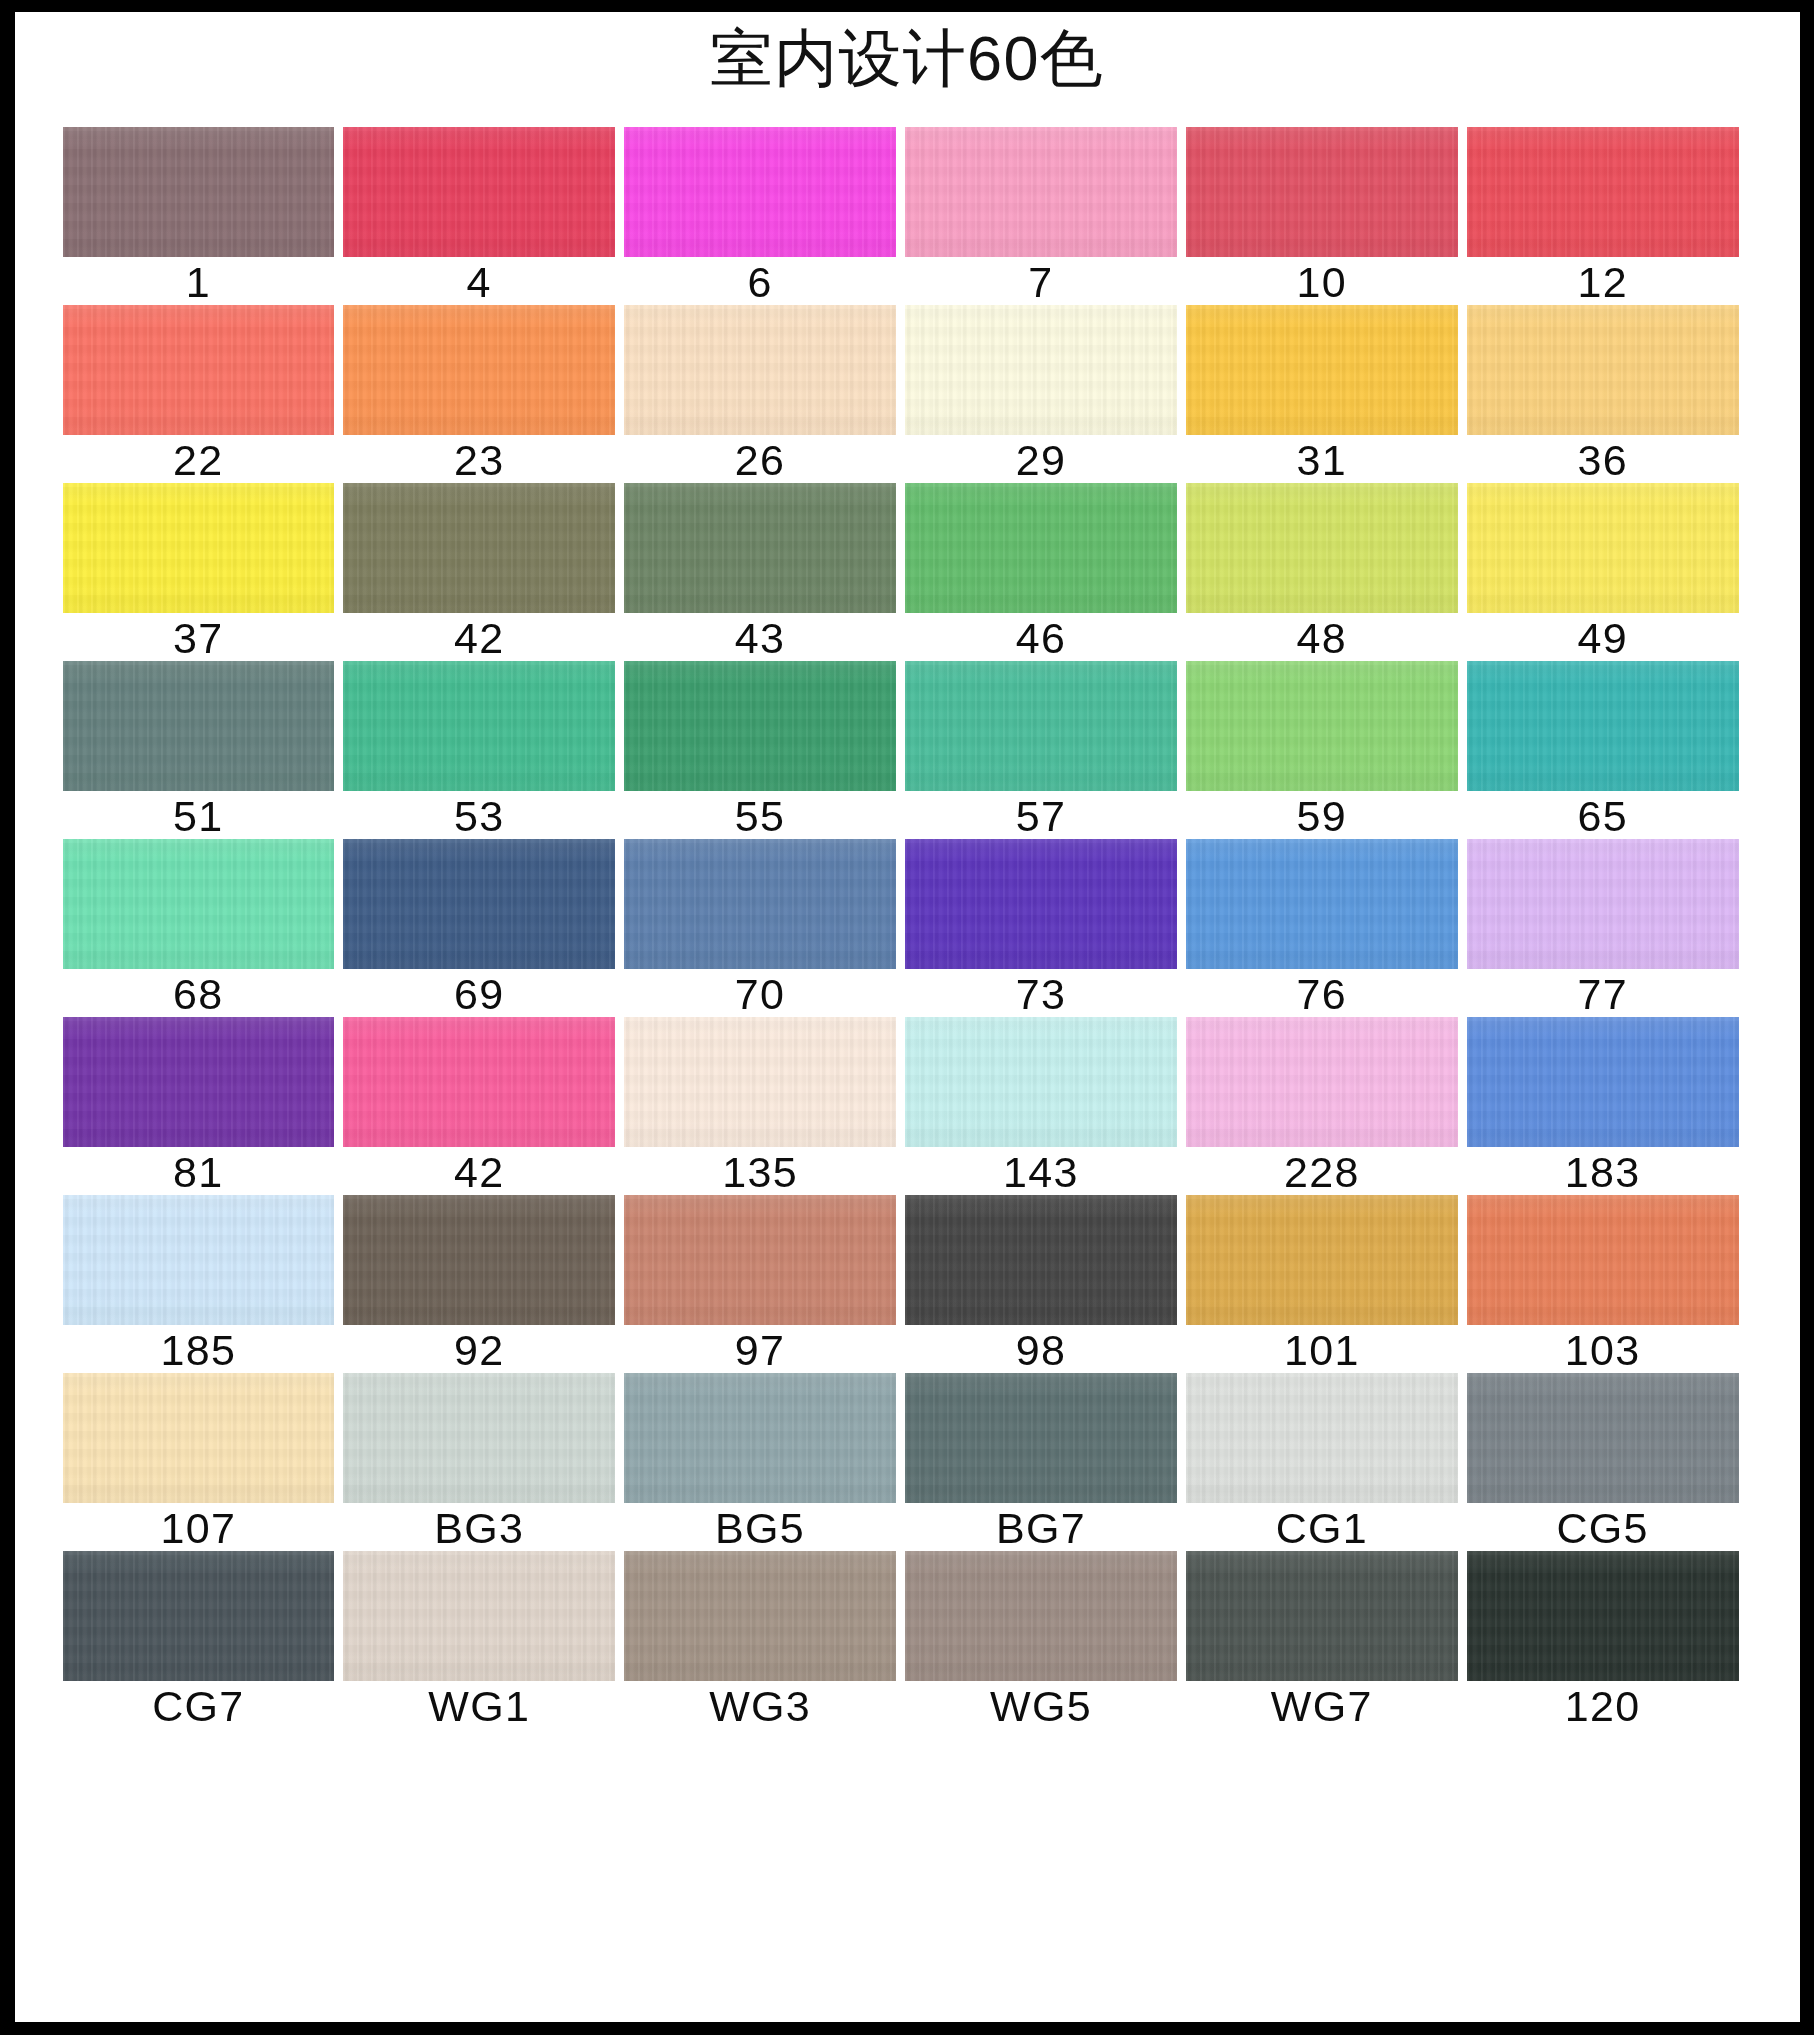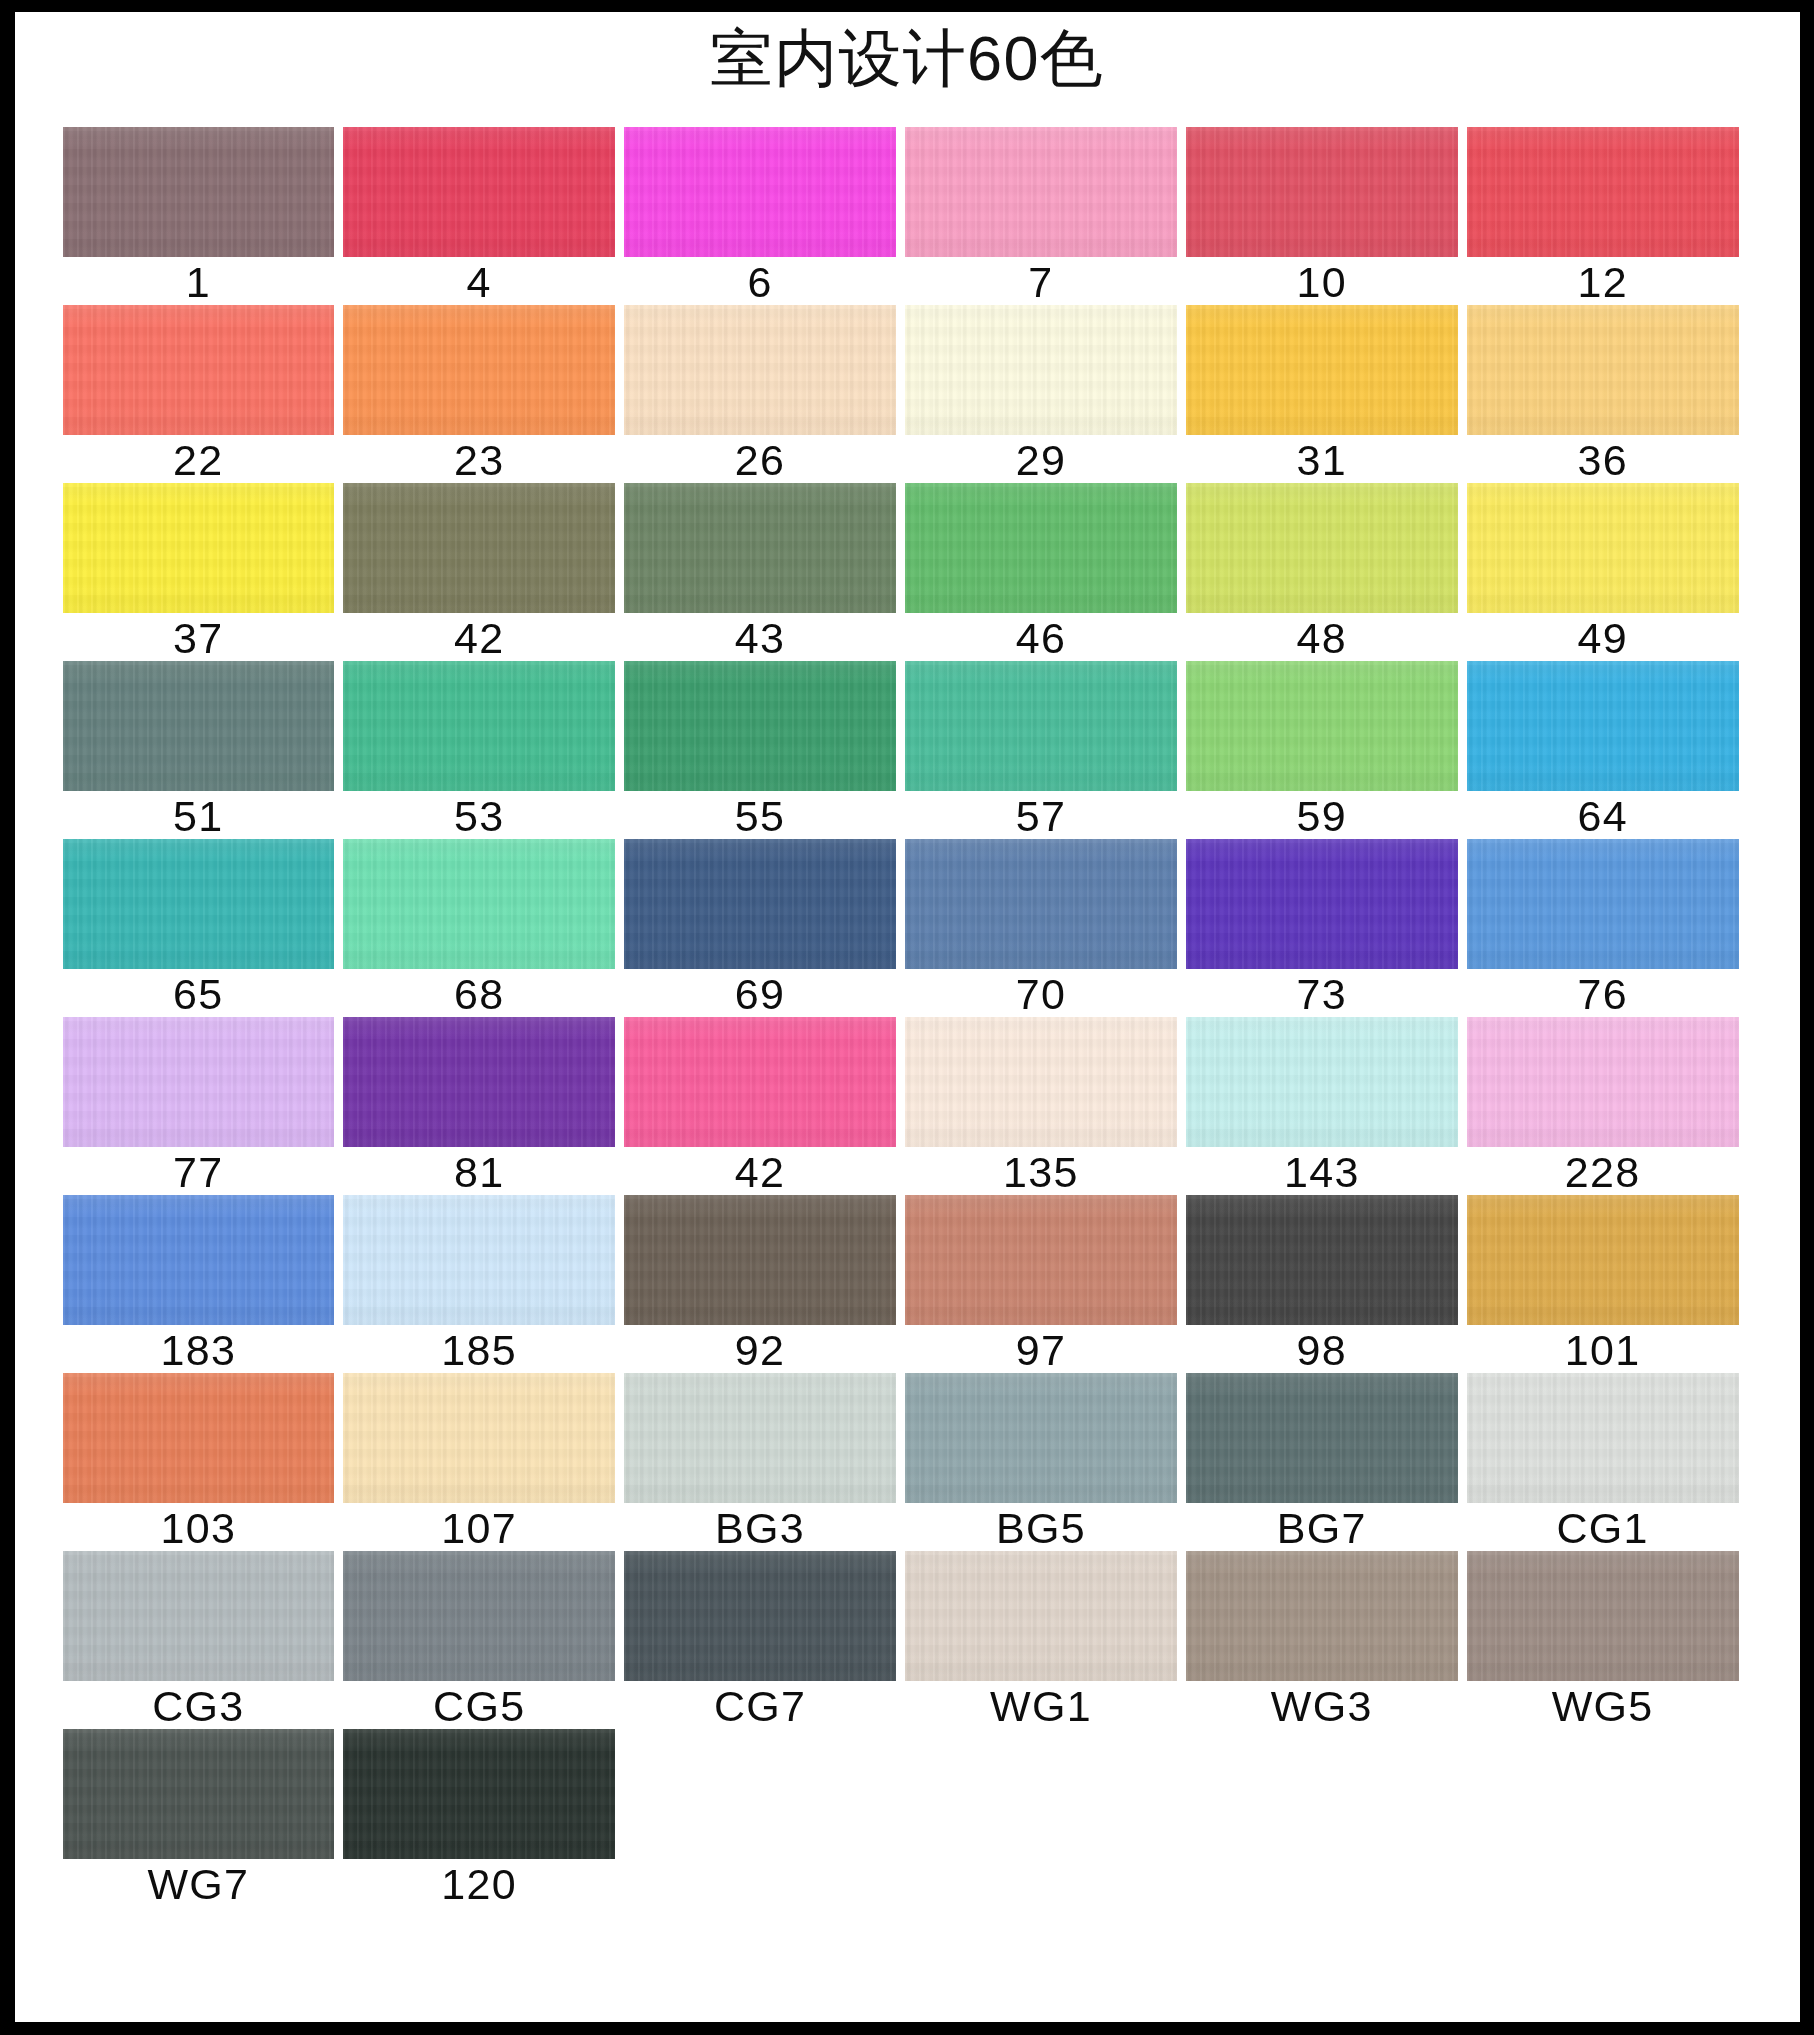--- a/index.html
+++ b/index.html
@@ -217,24 +217,20 @@
         </div>
         <div class="swatch-cell">
           <div class="swatch-chip" style="background-color: rgb(75, 189, 155);"></div>
           <div class="swatch-label">57</div>
         </div>
         <div class="swatch-cell">
           <div class="swatch-chip" style="background-color: rgb(142, 214, 117);"></div>
           <div class="swatch-label">59</div>
         </div>
         <div class="swatch-cell">
-          <div class="swatch-chip" style="background-color: rgb(56, 178, 227);"></div>
-          <div class="swatch-label">64</div>
-        </div>
-        <div class="swatch-cell">
           <div class="swatch-chip" style="background-color: rgb(58, 183, 180);"></div>
           <div class="swatch-label">65</div>
         </div>
         <div class="swatch-cell">
           <div class="swatch-chip" style="background-color: rgb(111, 224, 178);"></div>
           <div class="swatch-label">68</div>
         </div>
         <div class="swatch-cell">
           <div class="swatch-chip" style="background-color: rgb(63, 93, 135);"></div>
           <div class="swatch-label">69</div>
@@ -317,24 +313,20 @@
         </div>
         <div class="swatch-cell">
           <div class="swatch-chip" style="background-color: rgb(93, 113, 114);"></div>
           <div class="swatch-label">BG7</div>
         </div>
         <div class="swatch-cell">
           <div class="swatch-chip" style="background-color: rgb(221, 224, 221);"></div>
           <div class="swatch-label">CG1</div>
         </div>
         <div class="swatch-cell">
-          <div class="swatch-chip" style="background-color: rgb(180, 188, 191);"></div>
-          <div class="swatch-label">CG3</div>
-        </div>
-        <div class="swatch-cell">
           <div class="swatch-chip" style="background-color: rgb(123, 132, 138);"></div>
           <div class="swatch-label">CG5</div>
         </div>
         <div class="swatch-cell">
           <div class="swatch-chip" style="background-color: rgb(75, 86, 92);"></div>
           <div class="swatch-label">CG7</div>
         </div>
         <div class="swatch-cell">
           <div class="swatch-chip" style="background-color: rgb(224, 213, 203);"></div>
           <div class="swatch-label">WG1</div>

